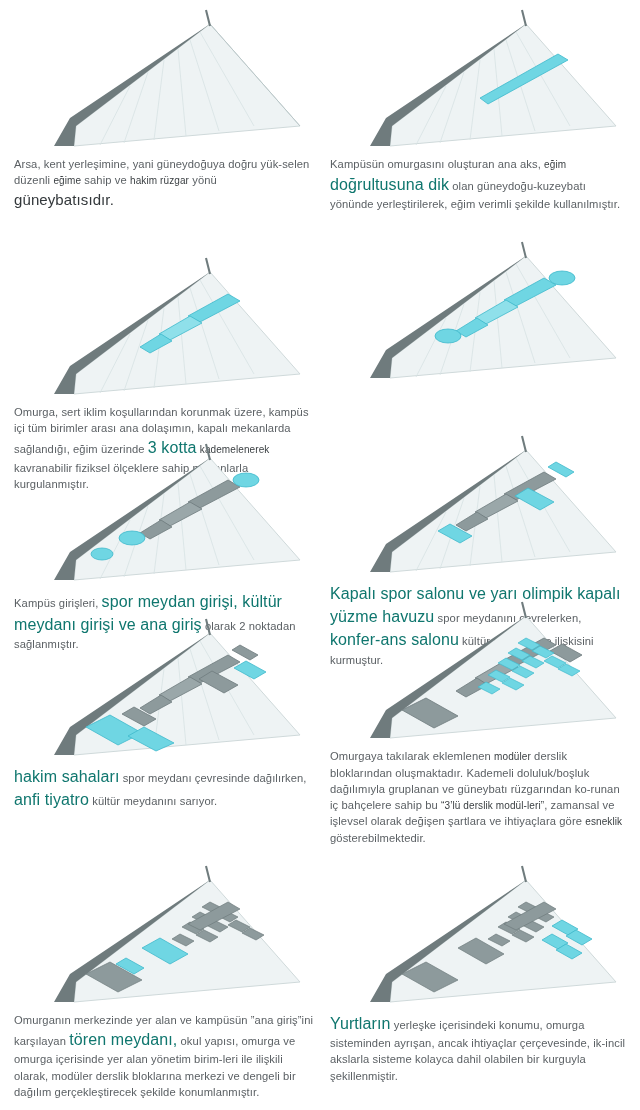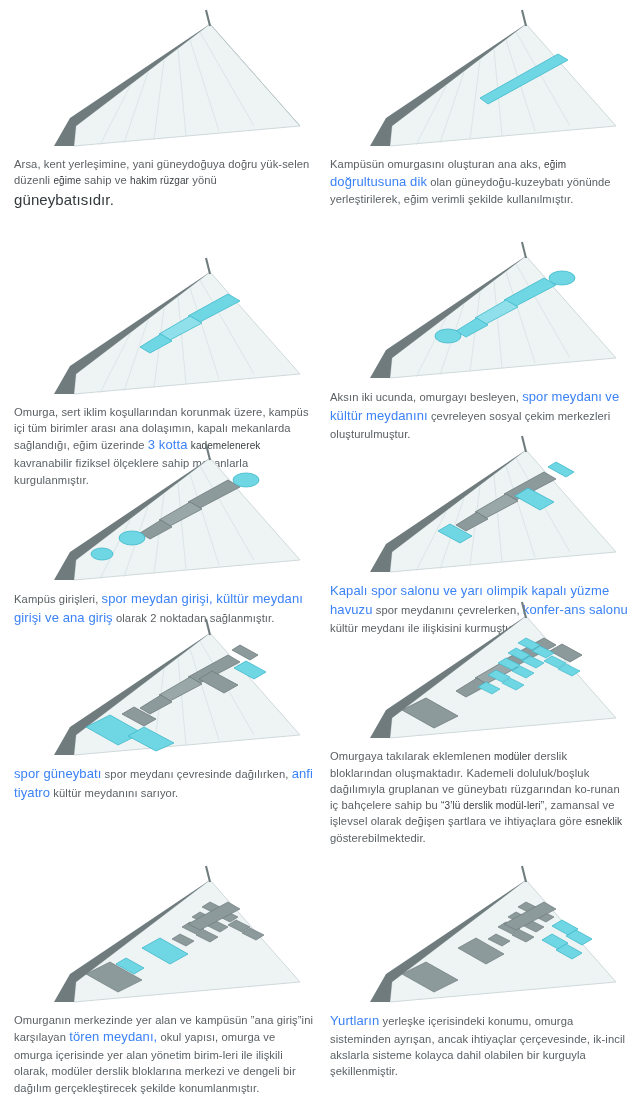--- a/index.html
+++ b/index.html
@@ -18,21 +18,21 @@
   .diagram{position:relative;width:300px;height:150px;overflow:hidden;}
   .diagram svg{position:absolute;left:0;top:0;}
 
   .caption{
     font-size:11.2px;
     line-height:1.45;
     color:#5b6064;
     letter-spacing:0.1px;
   }
   .caption .em{font-size:10px;color:#3a3f42;}
-  .caption .em2{font-size:13px;color:#3b82f6;}
+  .caption .em2{font-size:16px;color:#0f766e;}
   .caption .big{font-size:15px;color:#33383b;}
 
   
   .caption span{white-space:normal;}
 </style>
 </head>
 <body>
 
 <div class="board">
 
@@ -112,21 +112,20 @@
             <path d="M116,80 L86,139"></path>
         </g>
         <polygon points="214,40 226,47 186,68 174,62" fill="#6fd6e3" stroke="#3fb9cc" stroke-width="0.8"></polygon>
         <polygon points="176,62 188,69 156,86 145,80" fill="#8fe0ea" stroke="#3fb9cc" stroke-width="0.8"></polygon>
         <polygon points="147,80 158,87 136,99 126,93" fill="#6fd6e3" stroke="#3fb9cc" stroke-width="0.8"></polygon>
         <ellipse cx="232" cy="40" rx="13" ry="7" fill="#6fd6e3" stroke="#3fb9cc" stroke-width="0.8"></ellipse>
         <ellipse cx="118" cy="98" rx="13" ry="7" fill="#6fd6e3" stroke="#3fb9cc" stroke-width="0.8"></ellipse>
         <line x1="192" y1="4" x2="196" y2="20" stroke="#6f7b7d" stroke-width="2"></line>
       </svg>
     </div>
-    <div class="caption"><span>Aksın iki ucunda, omurgayı besleyen, </span><span class="em2">spor meydanı</span><span> </span><span class="em2">ve kültür meydanını</span><span> çevreleyen sosyal çekim merkezleri oluşturulmuştur.</span></div>
   </div>
 
   <div class="cell col-l" style="top:440px;">
     <div class="diagram">
       <svg width="300" height="150" viewBox="0 0 300 150">
         <polygon points="196,18 286,120 60,140 62,120" fill="#eef3f4" stroke="#cfd9da" stroke-width="1"></polygon>
         <path d="M196,18 L62,120 L60,140 L40,140 L56,112 Z" fill="#6f7b7d"></path>
         <g stroke="#d7e2e3" stroke-width="0.8" fill="none">
           <path d="M186,26 L240,120"></path>
             <path d="M176,34 L205,125"></path>
@@ -188,21 +187,21 @@
         <polygon points="147,80 158,87 136,99 126,93" fill="#8d9a9c" stroke="#6f7b7d" stroke-width="0.8"></polygon>
         <polygon points="226,30 244,40 236,45 218,35" fill="#8d9a9c" stroke="#6f7b7d" stroke-width="0.8"></polygon>
         <polygon points="198,56 224,70 210,78 185,64" fill="#8d9a9c" stroke="#6f7b7d" stroke-width="0.8"></polygon>
         <polygon points="120,92 142,104 130,111 108,99" fill="#8d9a9c" stroke="#6f7b7d" stroke-width="0.8"></polygon>
         <polygon points="96,100 128,118 104,130 72,112" fill="#6fd6e3" stroke="#3fb9cc" stroke-width="0.8"></polygon>
         <polygon points="130,112 160,128 142,136 114,121" fill="#6fd6e3" stroke="#3fb9cc" stroke-width="0.8"></polygon>
         <polygon points="232,46 252,57 240,64 220,53" fill="#6fd6e3" stroke="#3fb9cc" stroke-width="0.8"></polygon>
         <line x1="192" y1="4" x2="196" y2="20" stroke="#6f7b7d" stroke-width="2"></line>
       </svg>
     </div>
-    <div class="caption"><span class="em2">spor güneybatı</span><span> spor meydanı çevresinde dağılırken, </span><span class="em2">anfi tiyatro</span><span> kültür meydanını sarıyor.</span></div>
+    <div class="caption"><span class="em2">hakim sahaları</span><span> spor meydanı çevresinde dağılırken, </span><span class="em2">anfi tiyatro</span><span> kültür meydanını sarıyor.</span></div>
   </div>
 
   <div class="cell col-r" style="top:598px;">
     <div class="diagram">
       <svg width="300" height="150" viewBox="0 0 300 150">
         <polygon points="196,18 286,120 60,140 62,120" fill="#eef3f4" stroke="#cfd9da" stroke-width="1"></polygon>
         <path d="M196,18 L62,120 L60,140 L40,140 L56,112 Z" fill="#6f7b7d"></path>
         <polygon points="214,40 226,47 186,68 174,62" fill="#8d9a9c" stroke="#6f7b7d" stroke-width="0.8"></polygon>
         <polygon points="176,62 188,69 156,86 145,80" fill="#9aa7a9" stroke="#6f7b7d" stroke-width="0.8"></polygon>
         <polygon points="147,80 158,87 136,99 126,93" fill="#8d9a9c" stroke="#6f7b7d" stroke-width="0.8"></polygon>

